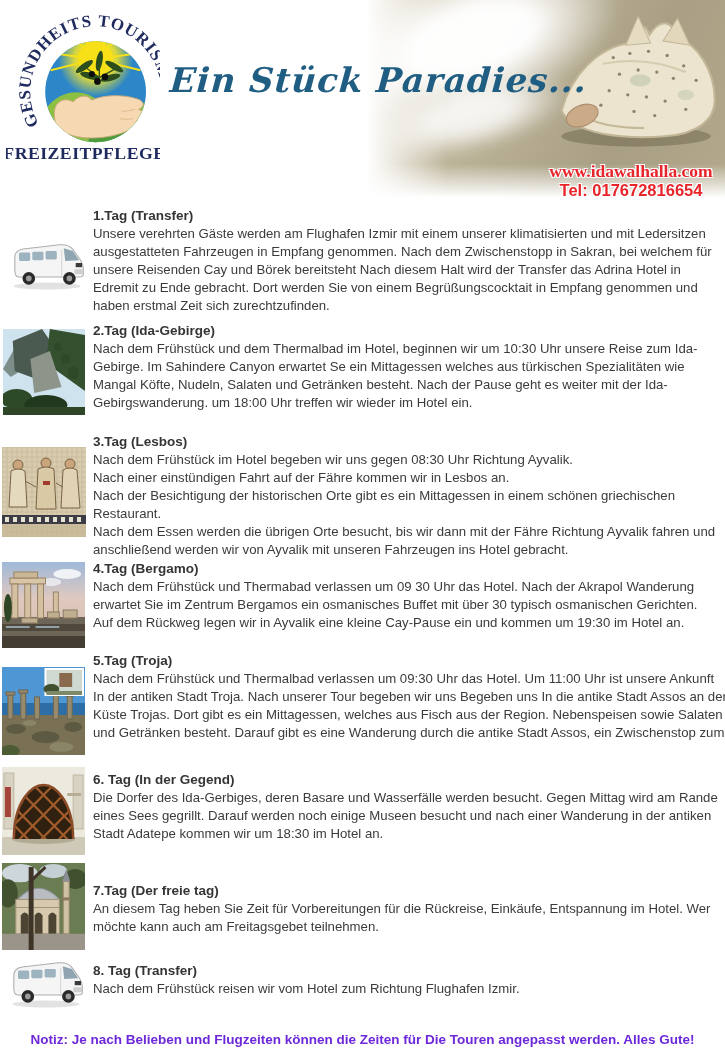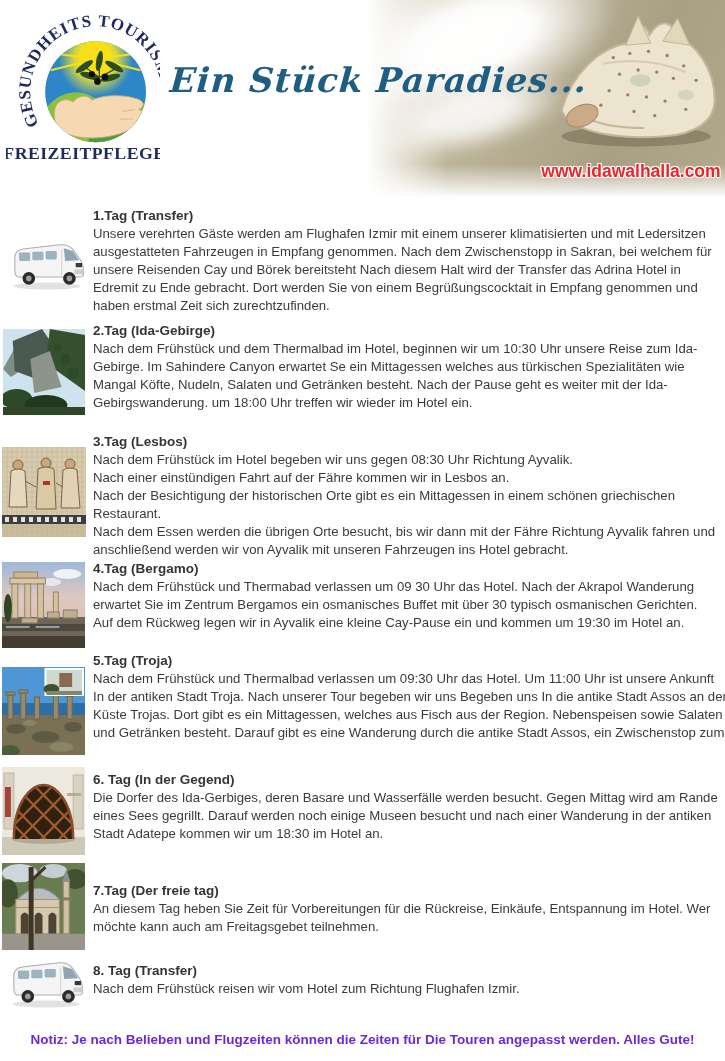--- a/index.html
+++ b/index.html
@@ -23,21 +23,21 @@
            font-style:italic;font-weight:bold;font-size:34px;color:#1f5d82;
            transform:skewX(-4deg);letter-spacing:1px;white-space:nowrap;}
 
   #title{left:148px;top:135px;width:424px;text-align:center;line-height:27px;}
   .title-line{display:inline-block;transform:scaleX(.88);font-weight:bold;font-size:25px;
               color:#1e7b2e;letter-spacing:-.5px;white-space:nowrap;
               text-shadow:-2px -2px 0 #fff,2px -2px 0 #fff,-2px 2px 0 #fff,2px 2px 0 #fff,
                           0 -2px 0 #fff,0 2px 0 #fff,-2px 0 0 #fff,2px 0 0 #fff;}
   #contact{left:538px;top:161px;width:186px;text-align:center;color:#e7252a;font-weight:bold;
            text-shadow:-1px -1px 0 #fff,1px -1px 0 #fff,-1px 1px 0 #fff,1px 1px 0 #fff;}
-  #contact .site{font-size:17.5px;line-height:20px;white-space:nowrap;}
+  #contact .site{font-size:17.5px;line-height:20px;white-space:nowrap;font-family:Liberation Serif, serif;}
   #contact .tel{font-size:16.5px;line-height:19px;white-space:nowrap;}
 
   
   .day{position:absolute;left:93px;width:640px;}
   .day h3{margin:0;font-size:13.5px;line-height:18px;font-weight:bold;color:#353535;}
   .day p{margin:0;font-size:13.2px;line-height:18px;white-space:pre;color:#3b3b3b;}
   #day1{top:207px;} #day2{top:322px;} #day3{top:433px;} #day4{top:560px;}
   #day5{top:652px;} #day6{top:771px;} #day7{top:882px;} #day8{top:962px;}
 
   .img-slot{position:absolute;}
@@ -155,20 +155,21 @@
       <textPath href="#arcpath" textLength="268" lengthAdjust="spacingAndGlyphs">GESUNDHEITS TOURISMUS</textPath>
     </text>
     <text x="84" y="161" text-anchor="middle" font-family="Liberation Serif, serif" font-size="19" font-weight="bold" fill="#1f2a5e" letter-spacing=".5">FREIZEITPFLEGE</text>
   </svg>
 
   <div id="tagline" class="abs">Ein Stück Paradies...</div>
 
 
   <div id="contact" class="abs">
     <div class="site">www.idawalhalla.com</div>
+    <div class="tel">Tel: 017672816654</div>
   </div>
 
   <div class="day" id="day1">
     <h3>1.Tag (Transfer)</h3>
     <p>Unsere verehrten Gäste werden am Flughafen Izmir mit einem unserer klimatisierten und mit Ledersitzen
 ausgestatteten Fahrzeugen in Empfang genommen. Nach dem Zwischenstopp in Sakran, bei welchem für
 unsere Reisenden Cay und Börek bereitsteht Nach diesem Halt wird der Transfer das Adrina Hotel in
 Edremit zu Ende gebracht. Dort werden Sie von einem Begrüßungscocktait in Empfang genommen und
 haben erstmal Zeit sich zurechtzufinden.</p>
   </div>

